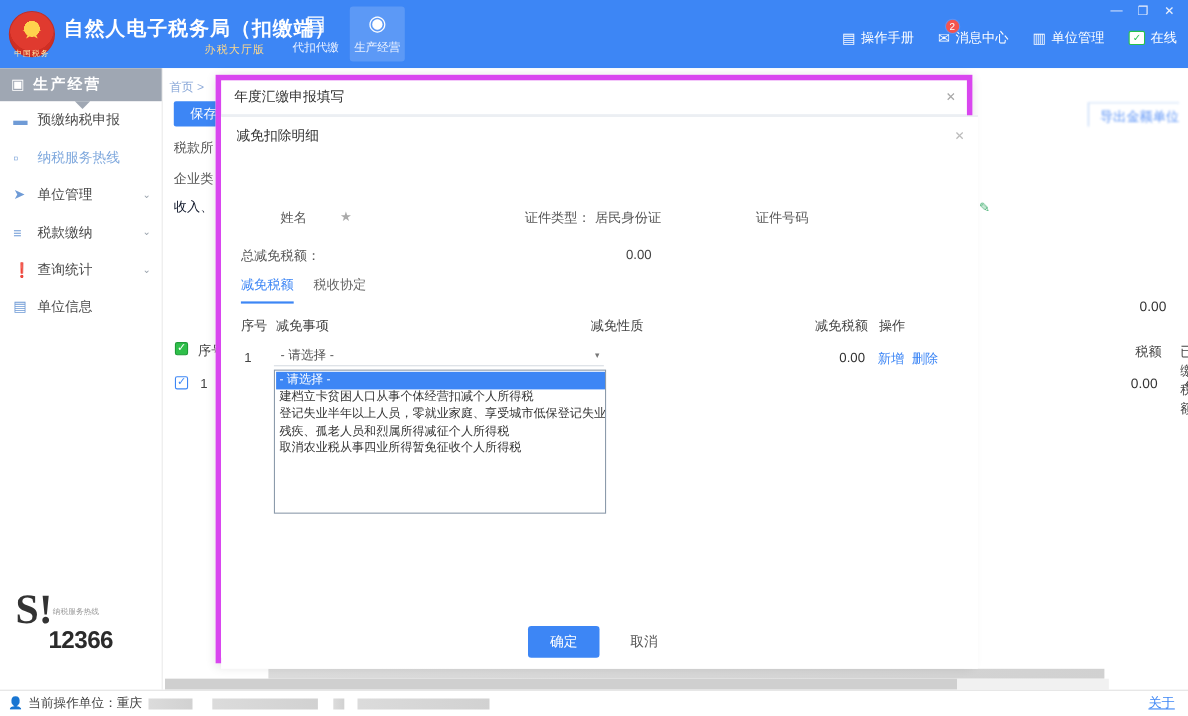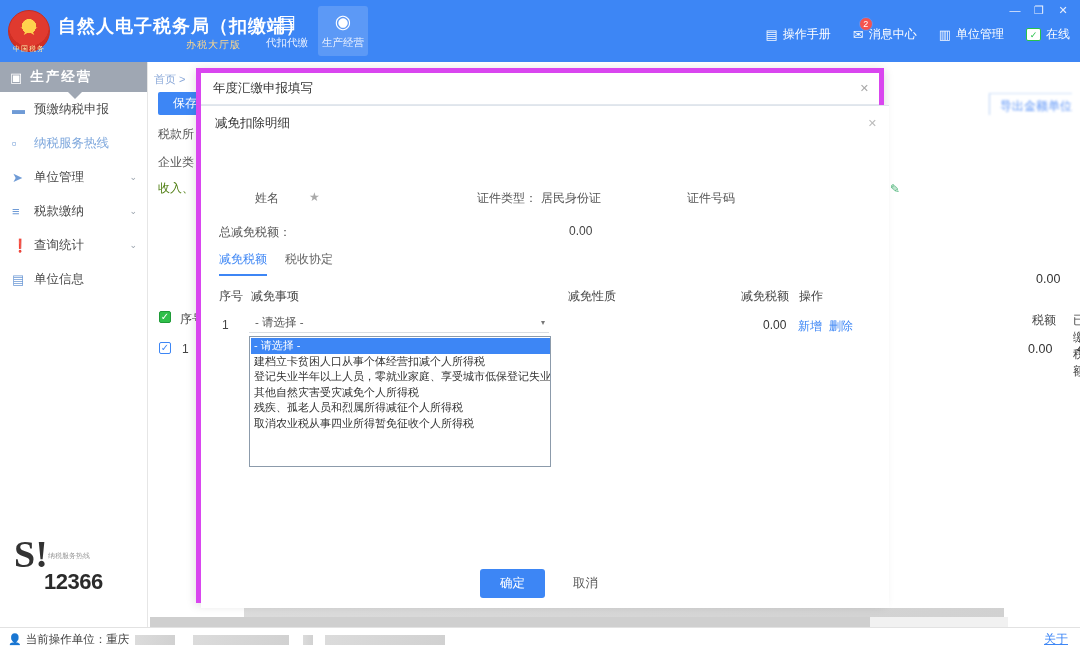--- a/index.html
+++ b/index.html
@@ -147,21 +147,21 @@
   }
   .save-btn {
     position: absolute; left: 10px; top: 30px;
     width: 54px; height: 23px; background: #3d86f5; color: #fff;
     font-size: 12px; display: flex; align-items: center; justify-content: center;
     border-radius: 2px; cursor: pointer;
   }
   .bg-lbl { position: absolute; font-size: 12px; color: #555; }
   .bg-lbl.l1 { left: 10px; top: 64px; }
   .bg-lbl.l2 { left: 10px; top: 92px; }
-  .bg-lbl.l3 { left: 10px; top: 118px; color: #4d7c0f; }
+  .bg-lbl.l3 { left: 10px; top: 118px; color: #0f172a; }
   .export-link {
     position: absolute; right: 8px; top: 31px;
     font-size: 12px; color: #5b93f7; filter: blur(0.9px);
     border-left: 1px solid #b9d1f5; padding-left: 10px;
     border-top: 1px solid #cfe0f8; padding-top: 4px;
     cursor: pointer;
   }
   .edit-ico {
     position: absolute; left: 742px; top: 120px;
     font-size: 12px; color: #3fae6e;
@@ -259,21 +259,21 @@
   }
   .tab.active { color: #3d86f5; border-bottom: 2px solid #3d86f5; }
 
   .tbl-head {
     position: absolute; left: 0; top: 182px; width: 688px;
     font-size: 12px; color: #444;
   }
   .th { position: absolute; }
   .th-seq   { left: 18px; }
   .th-item  { left: 50px; }
-  .th-nat   { left: 367px; }
+  .th-nat   { left: 336px; }
   .th-amt   { left: 540px; }
   .th-op    { left: 598px; }
 
   .tbl-row { position: absolute; left: 0; top: 212px; width: 688px; font-size: 12px; color: #444; }
   .rc { position: absolute; }
   .rc-seq { left: 21px; }
   .rc-amt { left: 562px; color: #333; }
   .rc-add { left: 597px; color: #3d86f5; cursor: pointer; }
   .rc-del { left: 628px; color: #3d86f5; cursor: pointer; }
 
@@ -493,21 +493,20 @@
 
         <span class="rc rc-amt">0.00</span>
         <span class="rc rc-add">新增</span>
         <span class="rc rc-del">删除</span>
 
         <div class="dropdown">
           <div class="dd-list">
             <div class="dd-opt sel">- 请选择 -</div>
             <div class="dd-opt">建档立卡贫困人口从事个体经营扣减个人所得税</div>
             <div class="dd-opt">登记失业半年以上人员，零就业家庭、享受城市低保登记失业人</div>
-            <div class="dd-opt">其他自然灾害受灾减免个人所得税</div>
             <div class="dd-opt">残疾、孤老人员和烈属所得减征个人所得税</div>
             <div class="dd-opt">取消农业税从事四业所得暂免征收个人所得税</div>
           </div>
 
         </div>
       </div>
 
       <div class="inner-footer">
         <button class="btn-primary">确定</button>
         <button class="btn-plain">取消</button>

